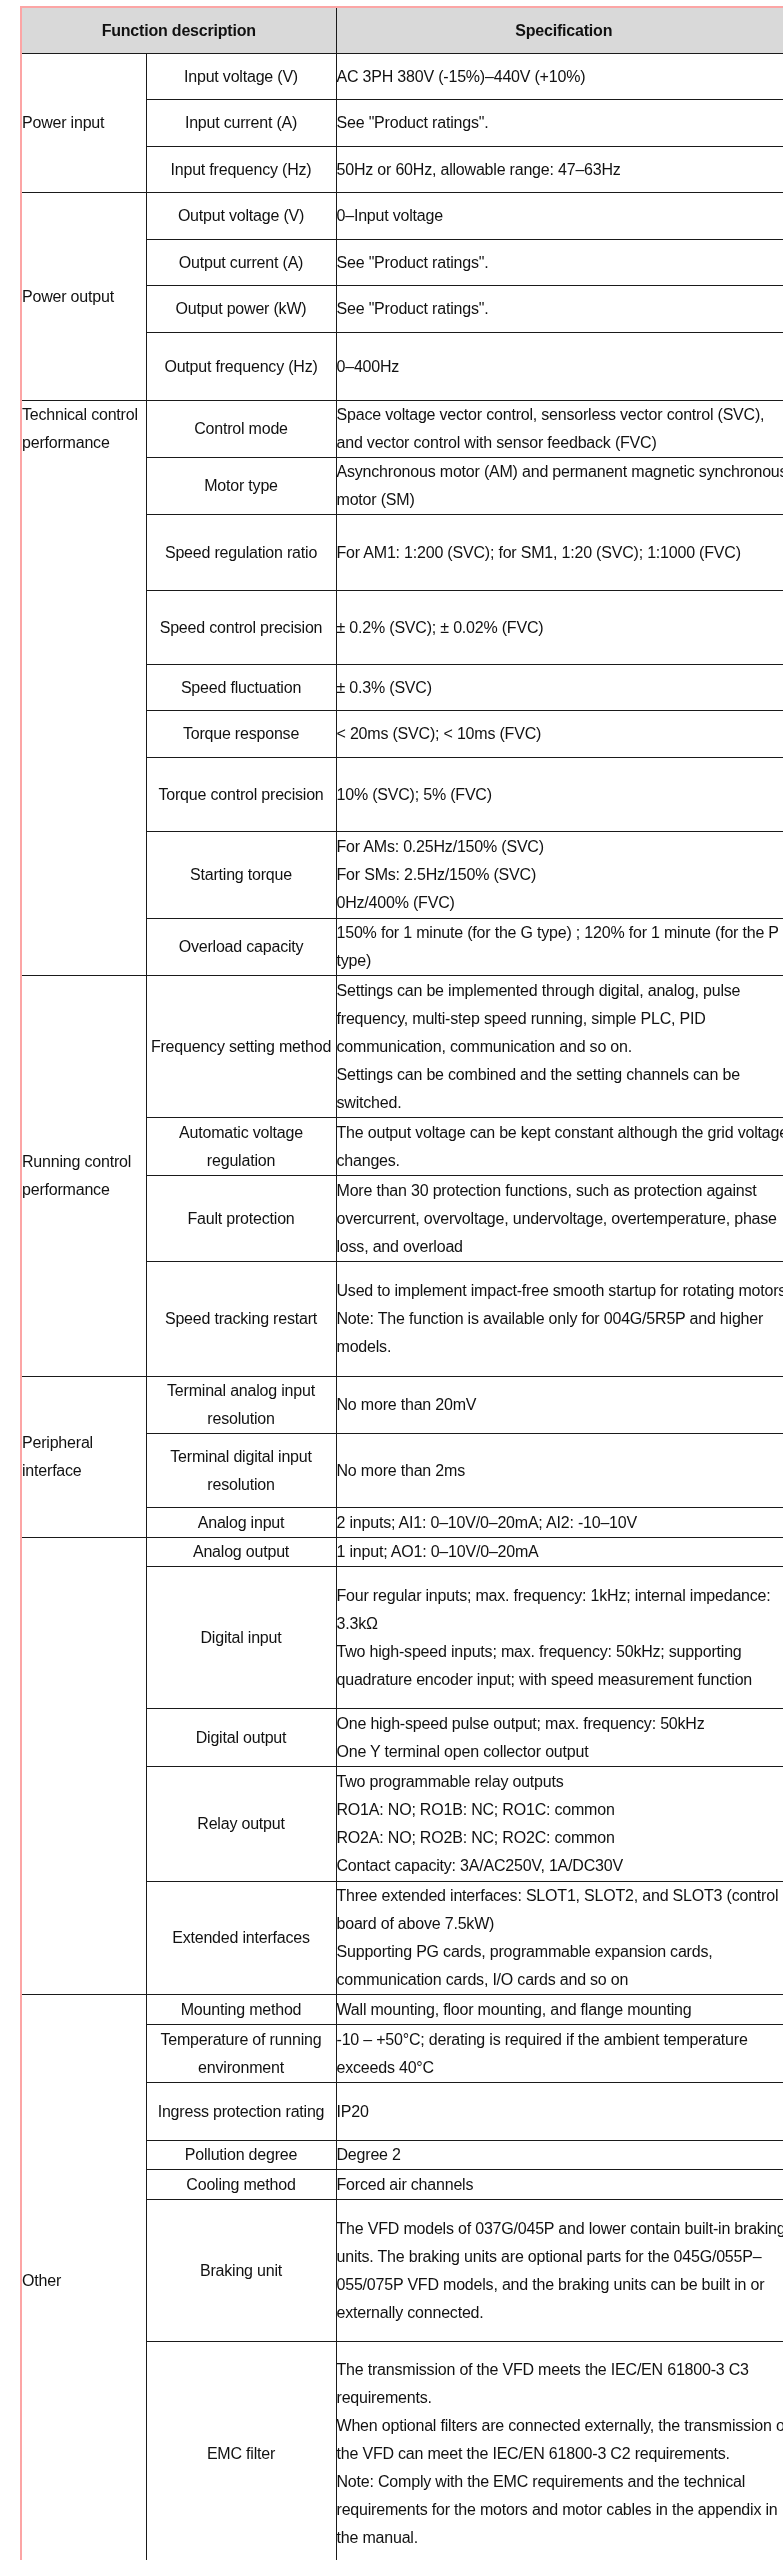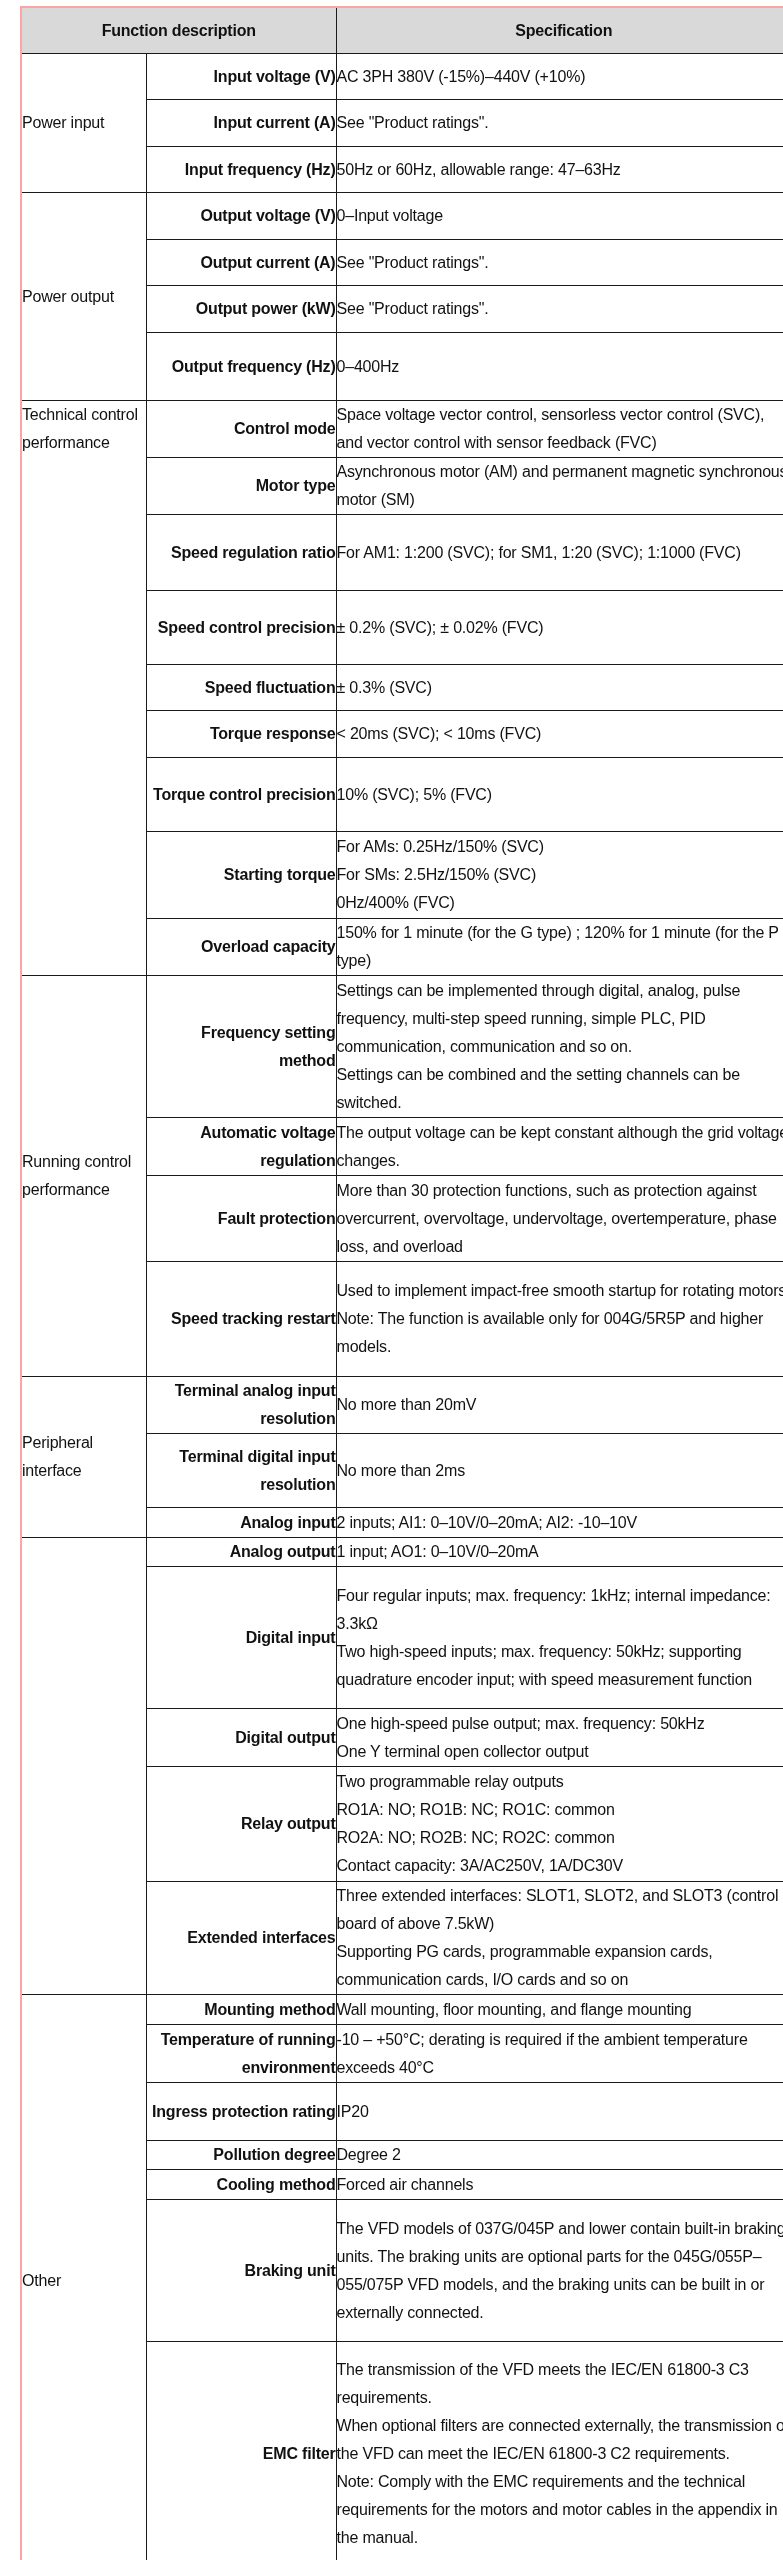--- a/index.html
+++ b/index.html
@@ -8,21 +8,21 @@
   table.spec { position: absolute; left: 20px; top: 6px; width: 771px;
                border-collapse: collapse; table-layout: fixed; border: 2px solid #fca5a5; }
   table.spec col.c1 { width: 125px; }
   table.spec col.c2 { width: 190px; }
   table.spec col.c3 { width: 456px; }
   table.spec th, table.spec td { border: 1.5px solid #1a1a1a; padding: 0; vertical-align: middle;
        font-size: 16px; line-height: 28px; letter-spacing: -0.2px; }
   table.spec th { background: #d9d9d9; font-weight: bold; text-align: center; height: 45px; }
   td.group { text-align: left; vertical-align: middle; padding: 0 4px; }
   td.group.top { vertical-align: top; }
-  td.func { text-align: right; padding: 0 4px; font-weight: bold; }
+  td.func { text-align: center; padding: 0 4px; }
   td.spec-cell { text-align: left; padding: 0 8px 0 11px; }
   .line { display: block; }
   .note-label { font-weight: normal; }
 </style>
 </head>
 <body>
 
 <table class="spec">
   <colgroup>
       <col class="c1">

